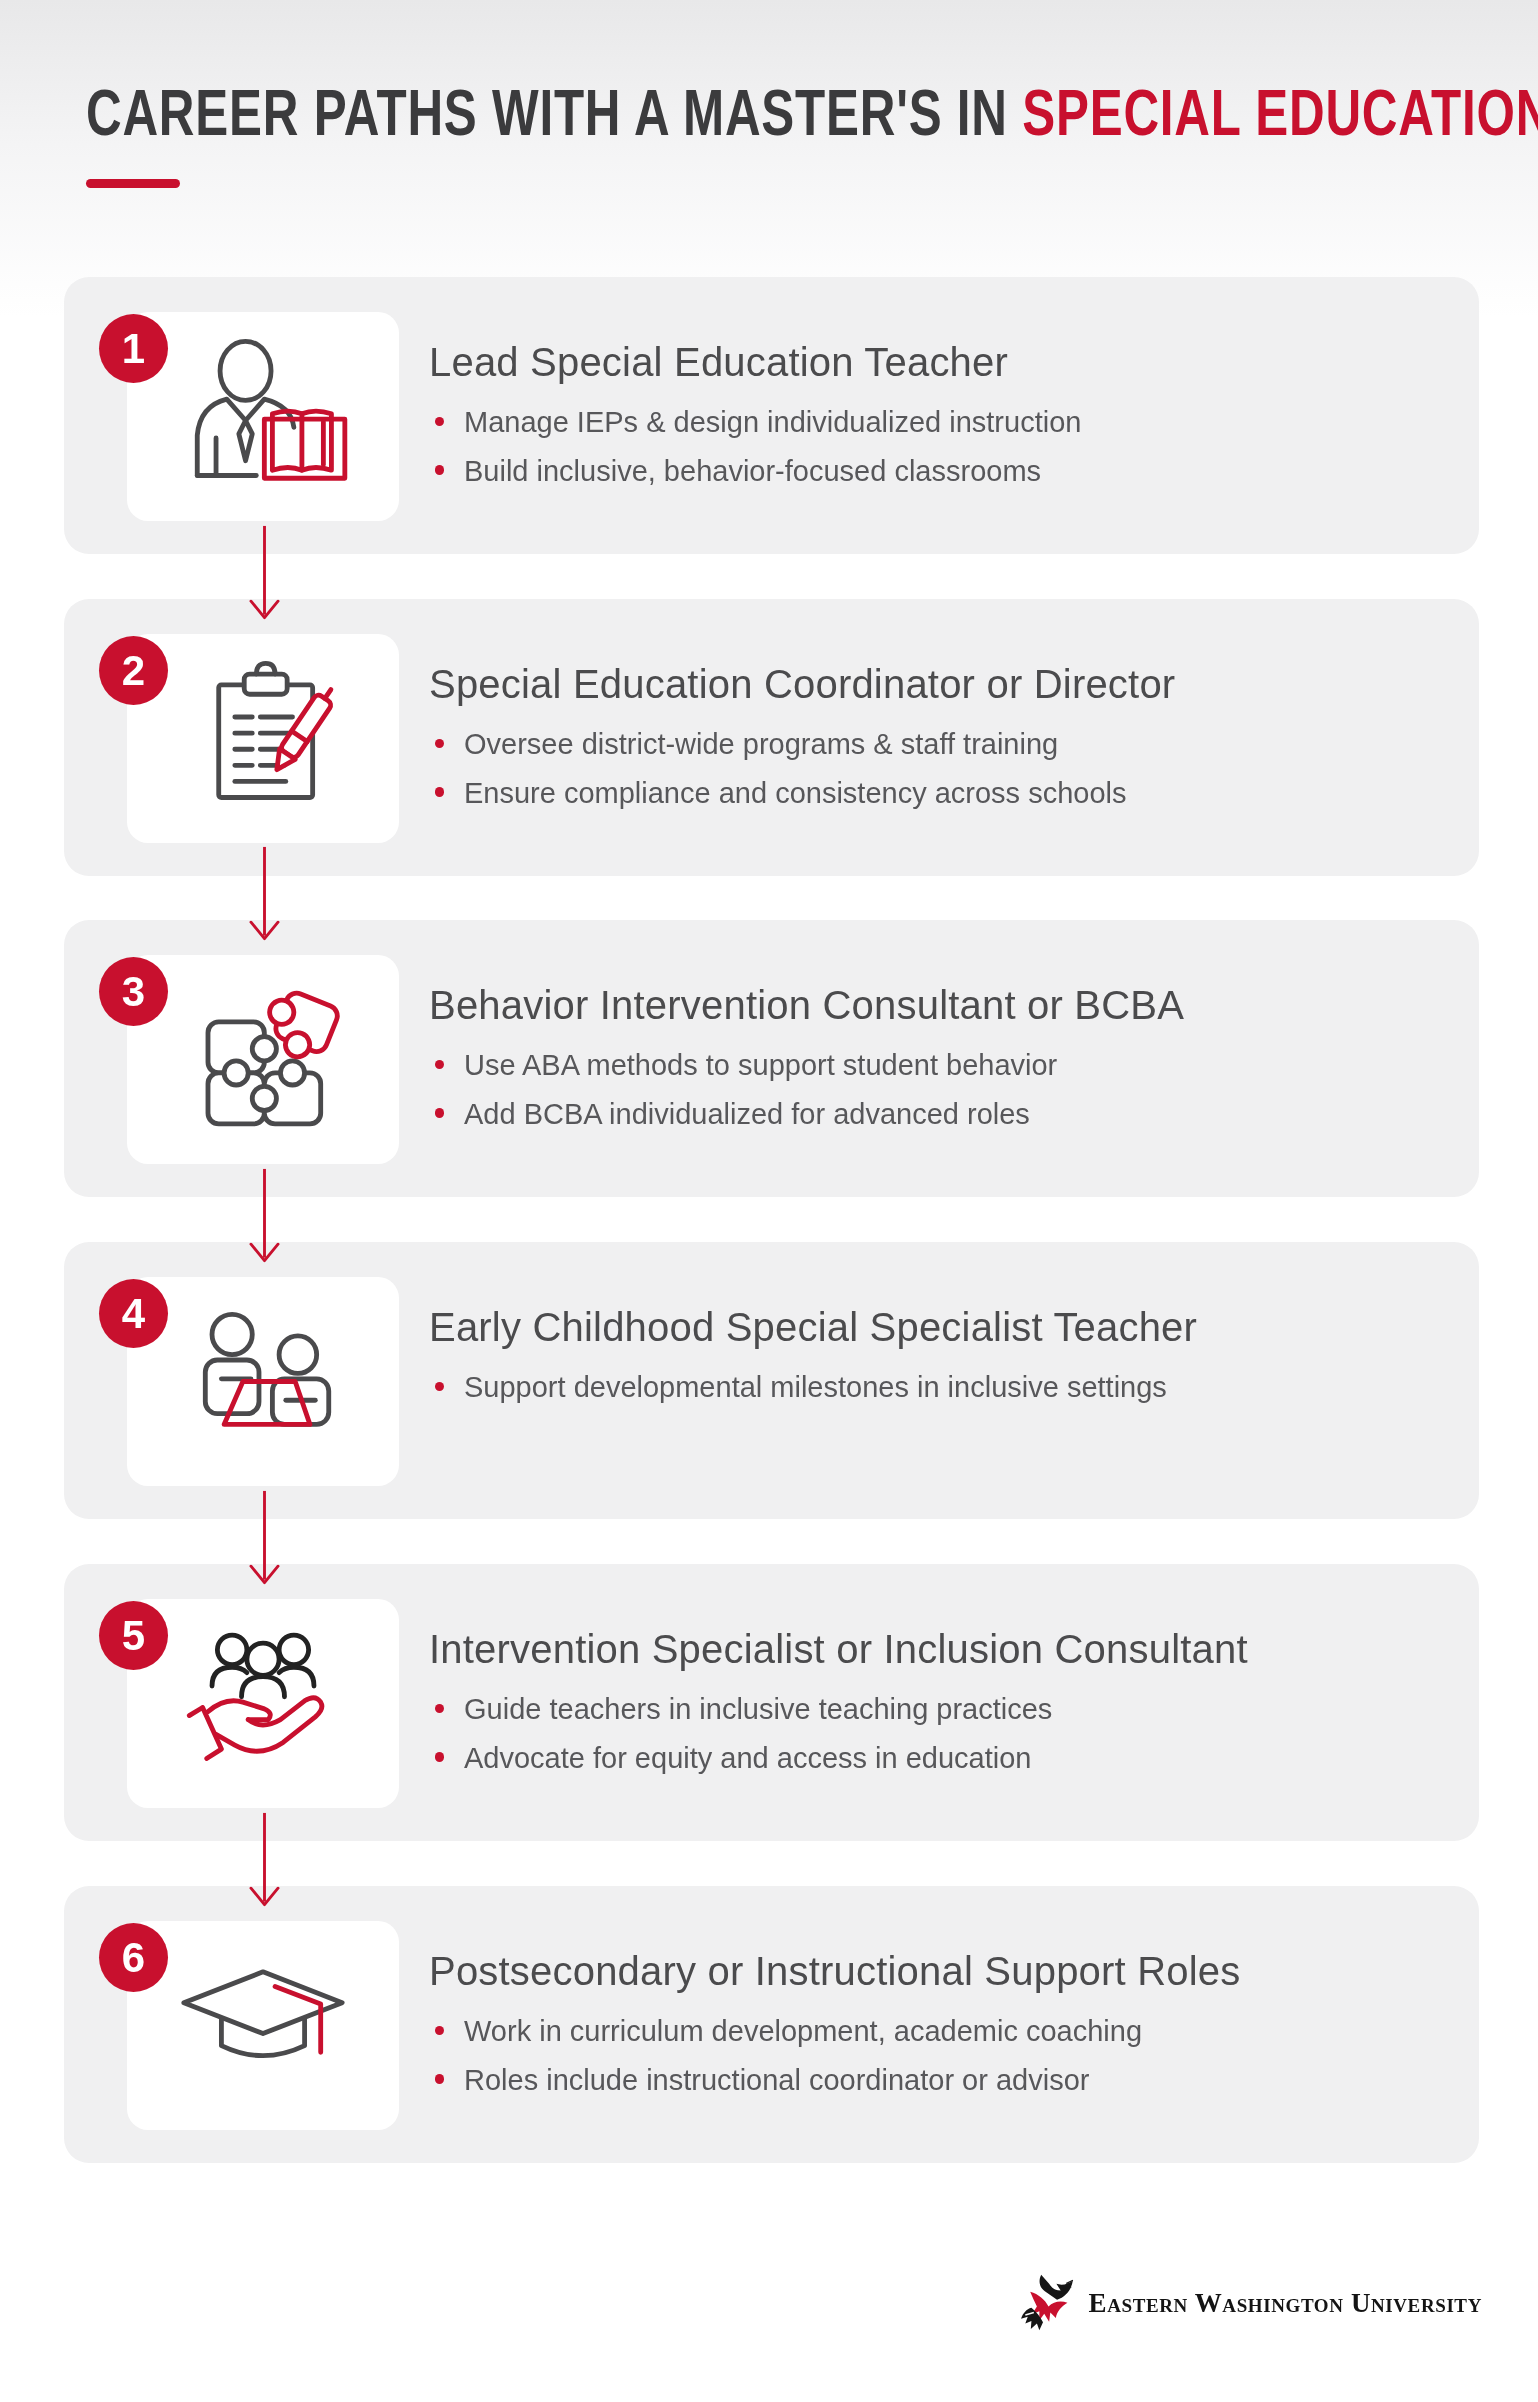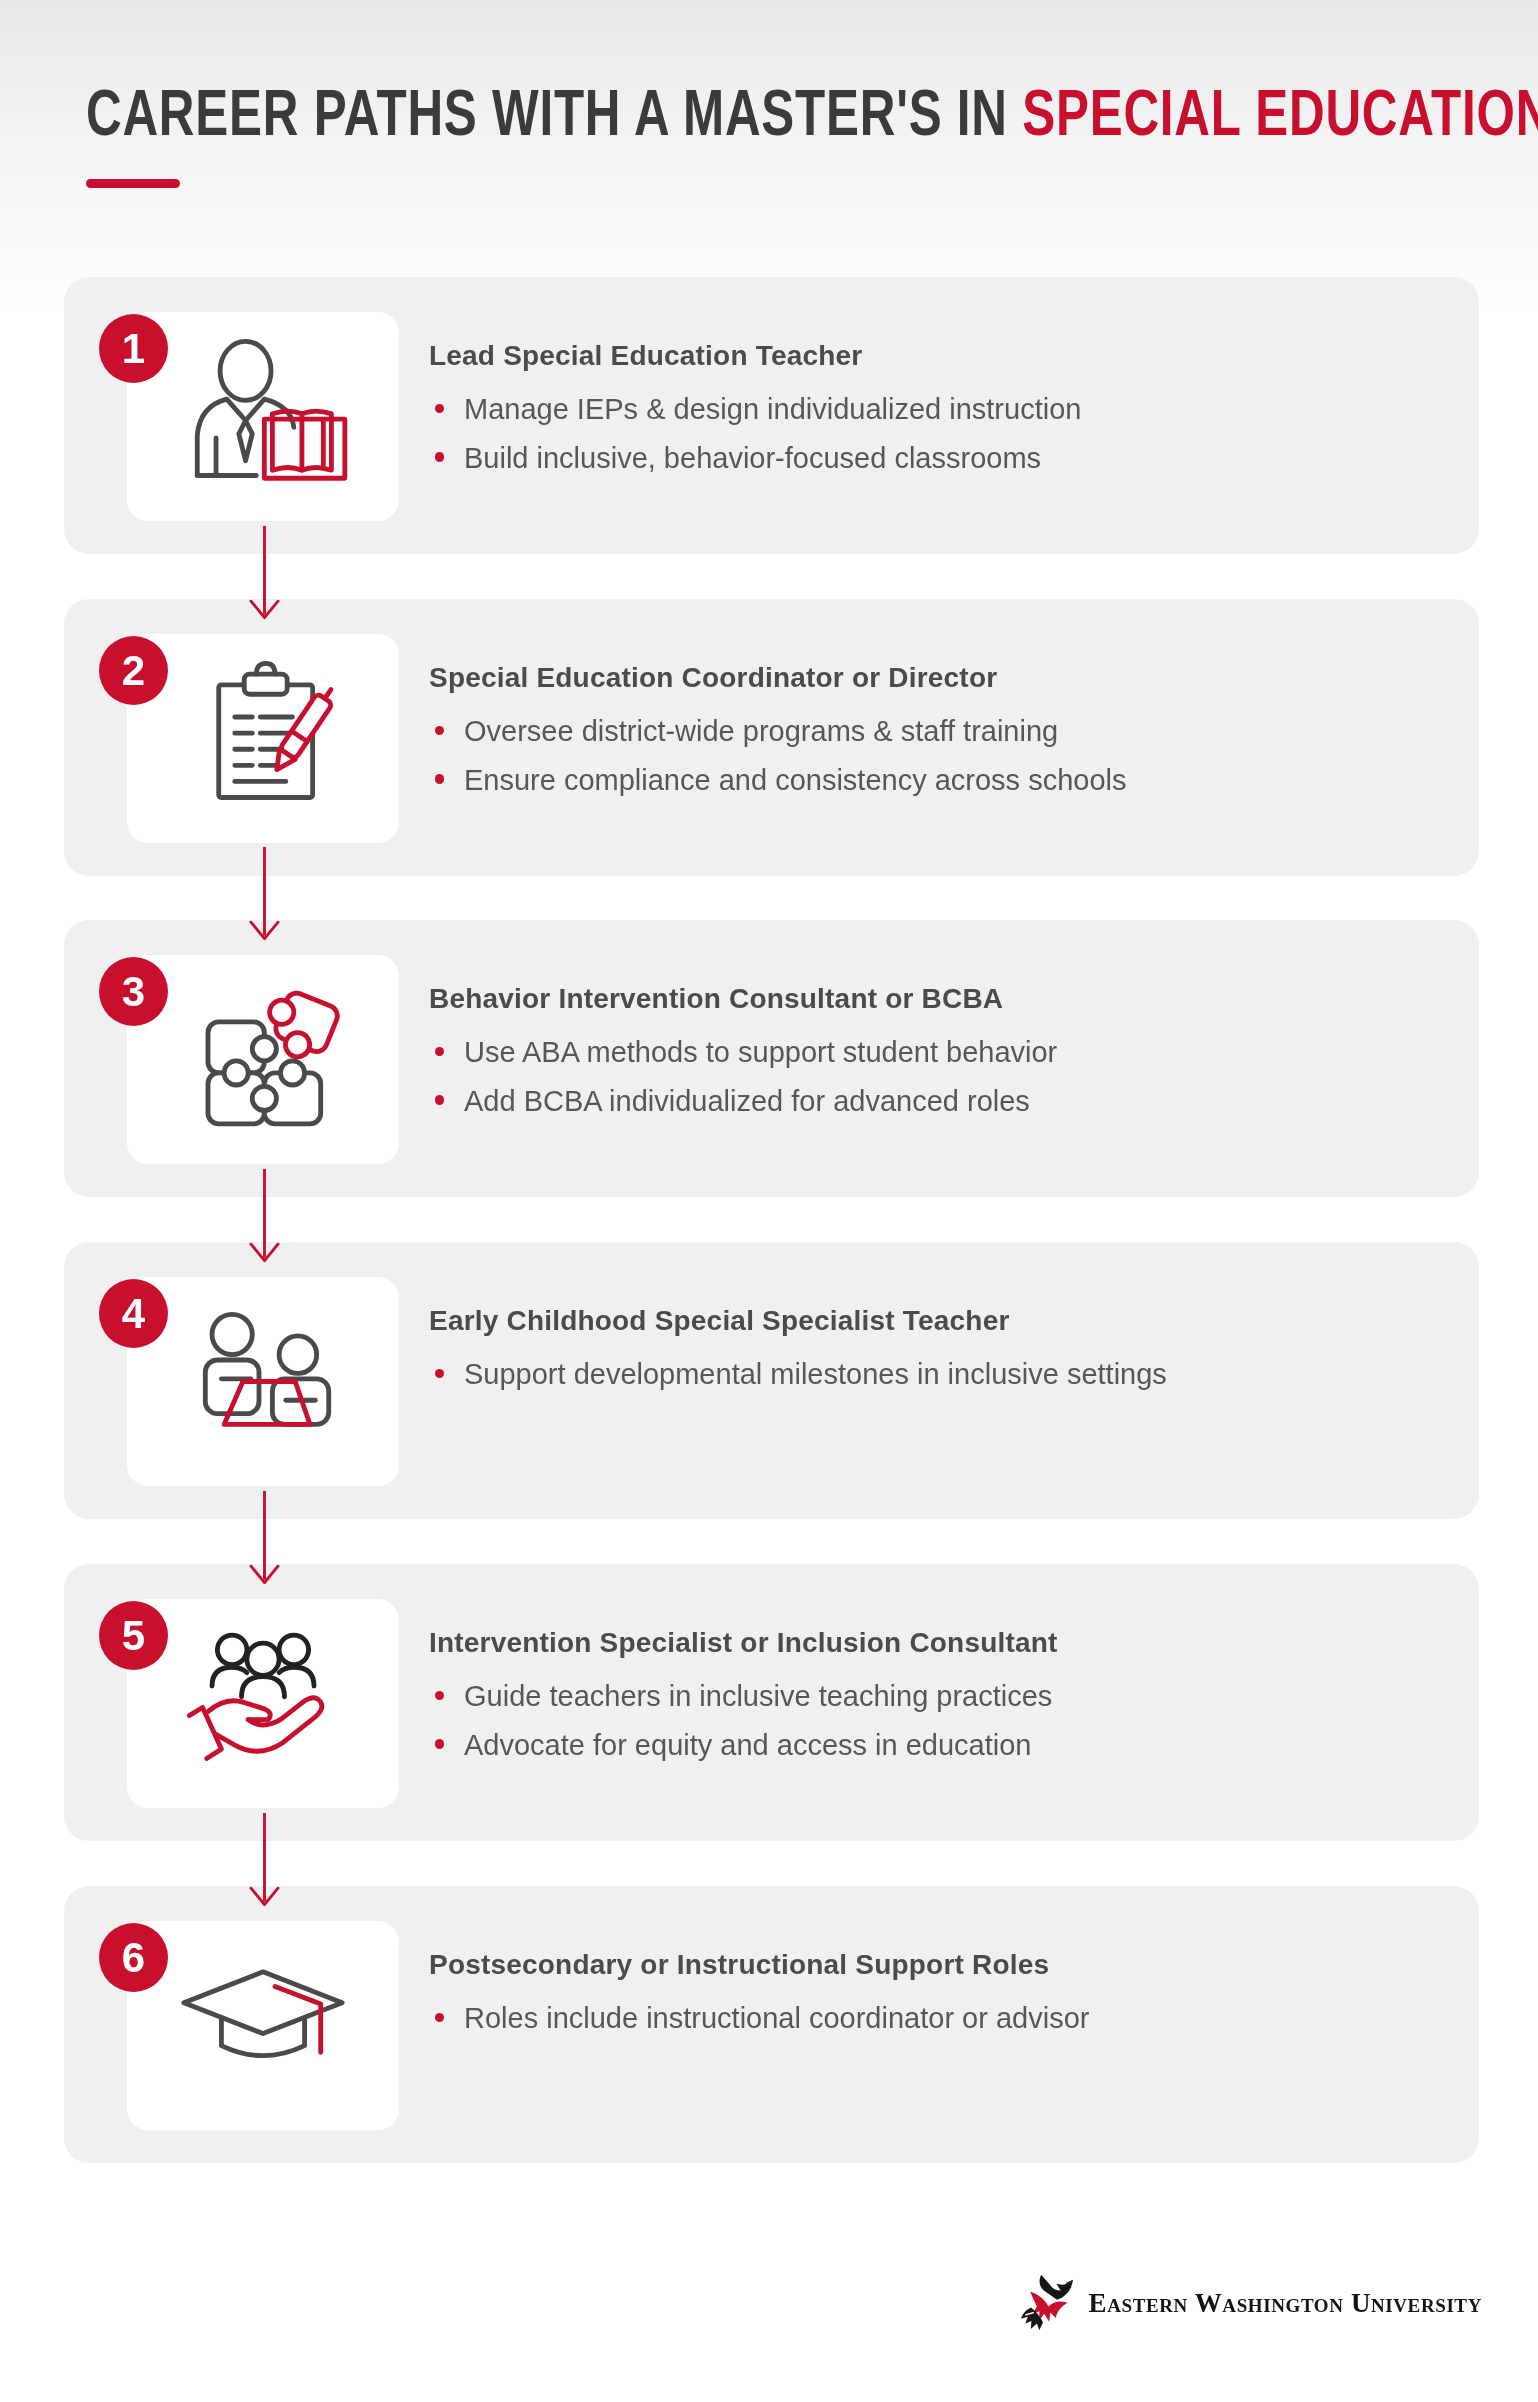--- a/index.html
+++ b/index.html
@@ -41,21 +41,21 @@
     display:flex;align-items:center;justify-content:center;z-index:2;
   }
   .icon-box{
     position:absolute;left:63px;top:35px;width:272px;height:209px;
     background:#fff;border-radius:21px;
     display:flex;align-items:center;justify-content:center;z-index:1;
   }
   .icon-box svg{display:block;}
   .txt{position:absolute;left:365px;top:63px;right:48px;}
   .txt h2{
-    margin:0 0 21px 0;font-size:28px;font-weight:700;color:var(--title);
+    margin:0 0 21px 0;font-size:40px;font-weight:400;color:var(--title);
     letter-spacing:0.2px;
   }
   ul.bullets{list-style:none;margin:0;padding:0;}
   ul.bullets li{
     position:relative;padding-left:35px;margin-top:15.4px;
     font-size:29px;color:var(--body);line-height:1.15;
   }
   ul.bullets li::before{
     content:"";position:absolute;left:5.8px;top:10.6px;width:9.6px;height:9.6px;
     border-radius:50%;background:var(--red);
@@ -217,20 +217,21 @@
   <div class="icon-box">
     <svg width="202" height="161" viewBox="0 0 150 120">
       <path class="ic" d="M75 20 L134 43 L75 66 L16 43 Z"></path>
       <path class="ic" d="M44 55 V75 Q75 90 106 75 V55"></path>
       <path class="icr" d="M84 31 L118 44 V80"></path>
     </svg>
   </div>
   <div class="txt">
     <h2>Postsecondary or Instructional Support Roles</h2>
     <ul class="bullets">
+      <li>Work in curriculum development, academic coaching</li>
       <li>Roles include instructional coordinator or advisor</li>
     </ul>
   </div>
 </section>
 
 <svg class="arrow a0" viewBox="0 0 38 114">
   <path d="M19 2 V94" stroke="#C8102E" stroke-width="3" fill="none"></path>
   <path d="M5 80 L19 97 L33 80" stroke="#C8102E" stroke-width="3" fill="none" stroke-linecap="round" stroke-linejoin="round"></path>
 </svg>
 <svg class="arrow a1" viewBox="0 0 38 114">

